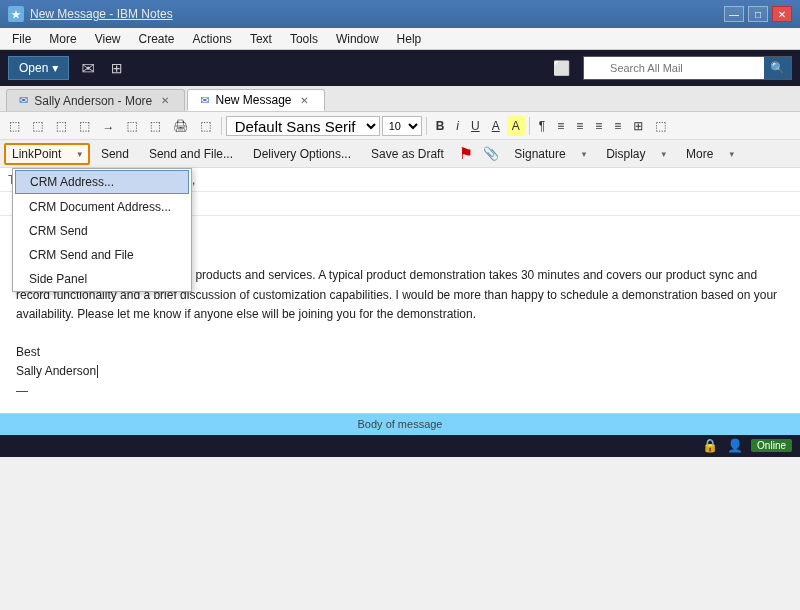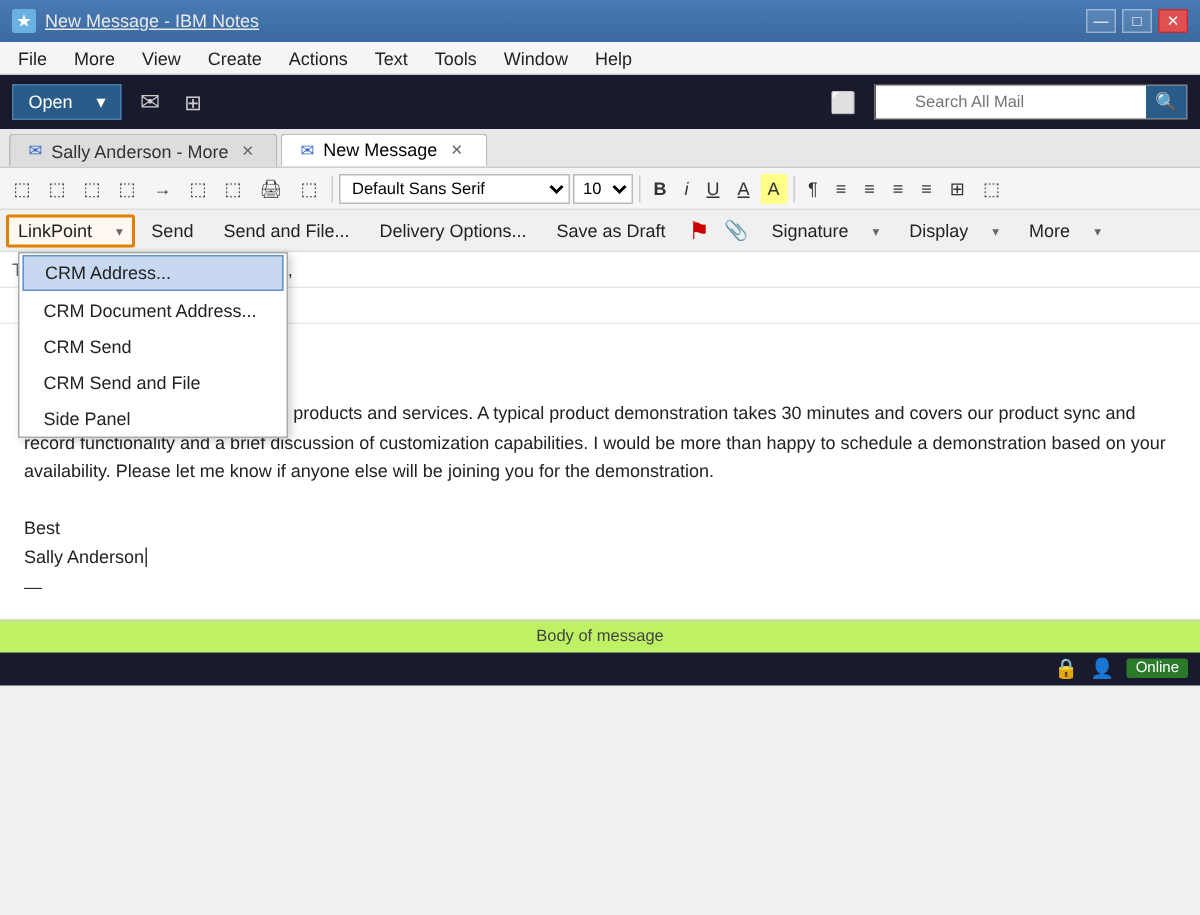--- a/index.html
+++ b/index.html
@@ -51,21 +51,21 @@
     }
     .open-btn {
       background: #2a5c8a;
       color: white;
       border: 1px solid #4a7caa;
       padding: 4px 10px;
       font-size: 12px;
       cursor: pointer;
       display: flex;
       align-items: center;
-      gap: 16px;
+      gap: 4px;
     }
     .mail-icon-btn {
       color: #ccc;
       font-size: 16px;
       cursor: pointer;
       padding: 4px;
     }
     .grid-icon-btn {
       color: #ccc;
       font-size: 14px;
@@ -157,21 +157,21 @@
       padding: 2px 4px;
       cursor: pointer;
       font-size: 12px;
       color: #333;
       border: 1px solid transparent;
       border-radius: 2px;
       background: none;
     }
     .font-select {
       height: 20px;
-      font-size: 11px;
+      font-size: 15px;
       border: 1px solid #bbb;
       padding: 0 4px;
       width: 154px;
       background: white;
     }
     .size-select {
       height: 20px;
       font-size: 11px;
       border: 1px solid #bbb;
       padding: 0 2px;
@@ -266,21 +266,21 @@
       padding: 12px 16px;
       font-size: 12px;
       color: #222;
       line-height: 1.6;
       overflow-y: auto;
     }
     .cursor-line { display: inline-block; width: 1px; height: 13px; background: #333; margin-left: 1px; vertical-align: text-bottom; }
 
     
     .status-bar {
-      background: #bef264;
+      background: #7dd3fc;
       height: 22px;
       display: flex;
       align-items: center;
       justify-content: center;
       border-top: 1px solid #ccc;
       font-size: 11px;
       color: #444;
     }
     .bottom-bar {
       background: #1a1a2e;

